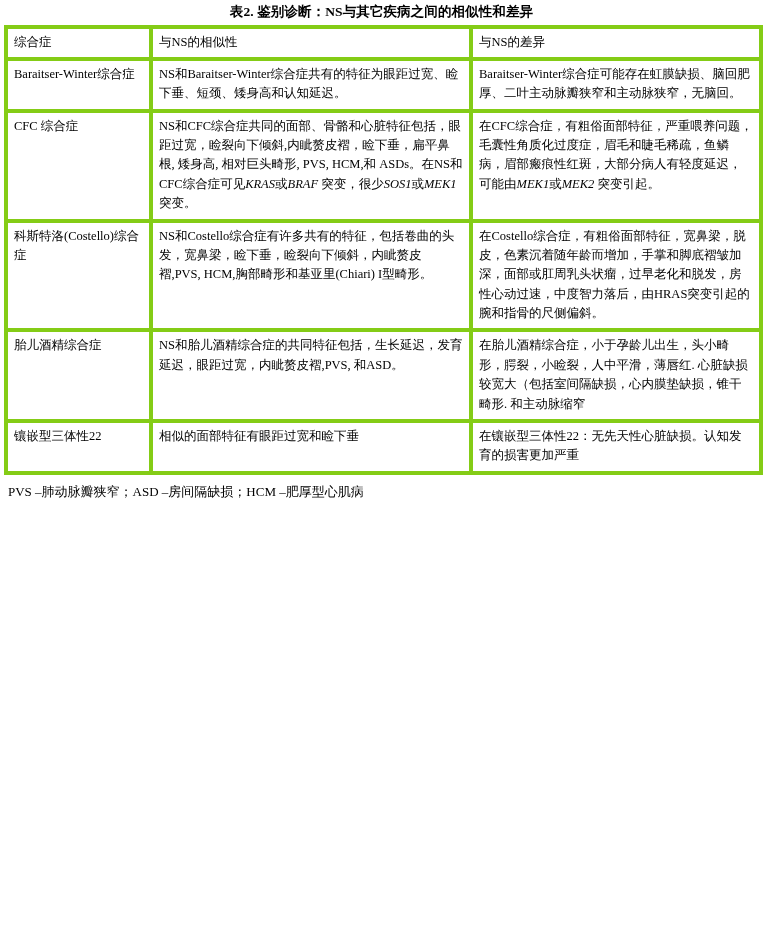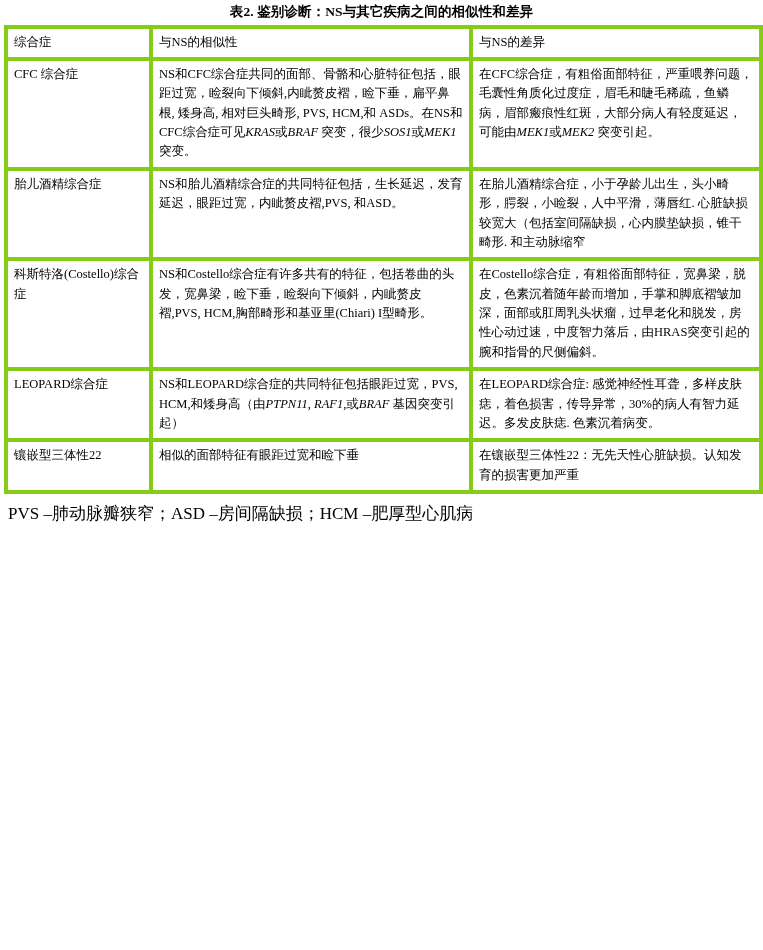--- a/index.html
+++ b/index.html
@@ -45,21 +45,21 @@
     word-break: break-word;
   }
   col.c1 { width: 145px; }
   col.c2 { width: 320px; }
   col.c3 { width: 290px; }
 
   td.cell-name { font-size: 12.5px; }
   .hdr td { font-size: 12.5px; }
 
   .footnote {
-    font-size: 17px;
+    font-size: 13px;
     line-height: 1.5;
     padding: 7px 6px 0 8px;
   }
   i, em { font-style: italic; }
 </style>
 </head>
 <body>
 
 <div class="page">
 
@@ -71,38 +71,38 @@
         <col class="c2">
         <col class="c3">
     </colgroup>
     <tbody>
       <tr class="hdr">
         <td>综合症</td>
         <td>与NS的相似性</td>
         <td>与NS的差异</td>
       </tr>
         <tr>
+          <td class="cell-name">Baraitser-Winter综合症</td>
+          <td>NS和Baraitser-Winter综合症共有的特征为眼距过宽、睑下垂、短颈、矮身高和认知延迟。</td>
+          <td>Baraitser-Winter综合症可能存在虹膜缺损、脑回肥厚、二叶主动脉瓣狭窄和主动脉狭窄，无脑回。</td>
+        </tr>
+        <tr>
           <td class="cell-name">CFC 综合症</td>
           <td>NS和CFC综合症共同的面部、骨骼和心脏特征包括，眼距过宽，睑裂向下倾斜,内眦赘皮褶，睑下垂，扁平鼻根, 矮身高, 相对巨头畸形, PVS, HCM,和 ASDs。在NS和CFC综合症可见<i>KRAS</i>或<i>BRAF</i> 突变，很少<i>SOS1</i>或<i>MEK1</i>突变。</td>
           <td>在CFC综合症，有粗俗面部特征，严重喂养问题，毛囊性角质化过度症，眉毛和睫毛稀疏，鱼鳞病，眉部瘢痕性红斑，大部分病人有轻度延迟，可能由<i>MEK1</i>或<i>MEK2</i> 突变引起。</td>
-        </tr>
-        <tr>
-          <td class="cell-name">胎儿酒精综合症</td>
-          <td>NS和胎儿酒精综合症的共同特征包括，生长延迟，发育延迟，眼距过宽，内眦赘皮褶,PVS, 和ASD。</td>
-          <td>在胎儿酒精综合症，小于孕龄儿出生，头小畸形，腭裂，小睑裂，人中平滑，薄唇红. 心脏缺损较宽大（包括室间隔缺损，心内膜垫缺损，锥干畸形. 和主动脉缩窄</td>
         </tr>
         <tr>
           <td class="cell-name">科斯特洛(Costello)综合症</td>
           <td>NS和Costello综合症有许多共有的特征，包括卷曲的头发，宽鼻梁，睑下垂，睑裂向下倾斜，内眦赘皮褶,PVS, HCM,胸部畸形和基亚里(Chiari) I型畸形。</td>
           <td>在Costello综合症，有粗俗面部特征，宽鼻梁，脱皮，色素沉着随年龄而增加，手掌和脚底褶皱加深，面部或肛周乳头状瘤，过早老化和脱发，房性心动过速，中度智力落后，由HRAS突变引起的腕和指骨的尺侧偏斜。</td>
         </tr>
         <tr>
-          <td class="cell-name">LEOPARD综合症</td>
-          <td>NS和LEOPARD综合症的共同特征包括眼距过宽，PVS, HCM,和矮身高（由<i>PTPN11</i>, <i>RAF1</i>,或<i>BRAF</i> 基因突变引起）</td>
-          <td>在LEOPARD综合症: 感觉神经性耳聋，多样皮肤痣，着色损害，传导异常，30%的病人有智力延迟。多发皮肤痣. 色素沉着病变。</td>
+          <td class="cell-name">胎儿酒精综合症</td>
+          <td>NS和胎儿酒精综合症的共同特征包括，生长延迟，发育延迟，眼距过宽，内眦赘皮褶,PVS, 和ASD。</td>
+          <td>在胎儿酒精综合症，小于孕龄儿出生，头小畸形，腭裂，小睑裂，人中平滑，薄唇红. 心脏缺损较宽大（包括室间隔缺损，心内膜垫缺损，锥干畸形. 和主动脉缩窄</td>
         </tr>
         <tr>
           <td class="cell-name">镶嵌型三体性22</td>
           <td>相似的面部特征有眼距过宽和睑下垂</td>
           <td>在镶嵌型三体性22：无先天性心脏缺损。认知发育的损害更加严重</td>
         </tr>
       </tbody>
   </table>
 
   <div class="footnote">PVS –肺动脉瓣狭窄；ASD –房间隔缺损；HCM –肥厚型心肌病</div>

